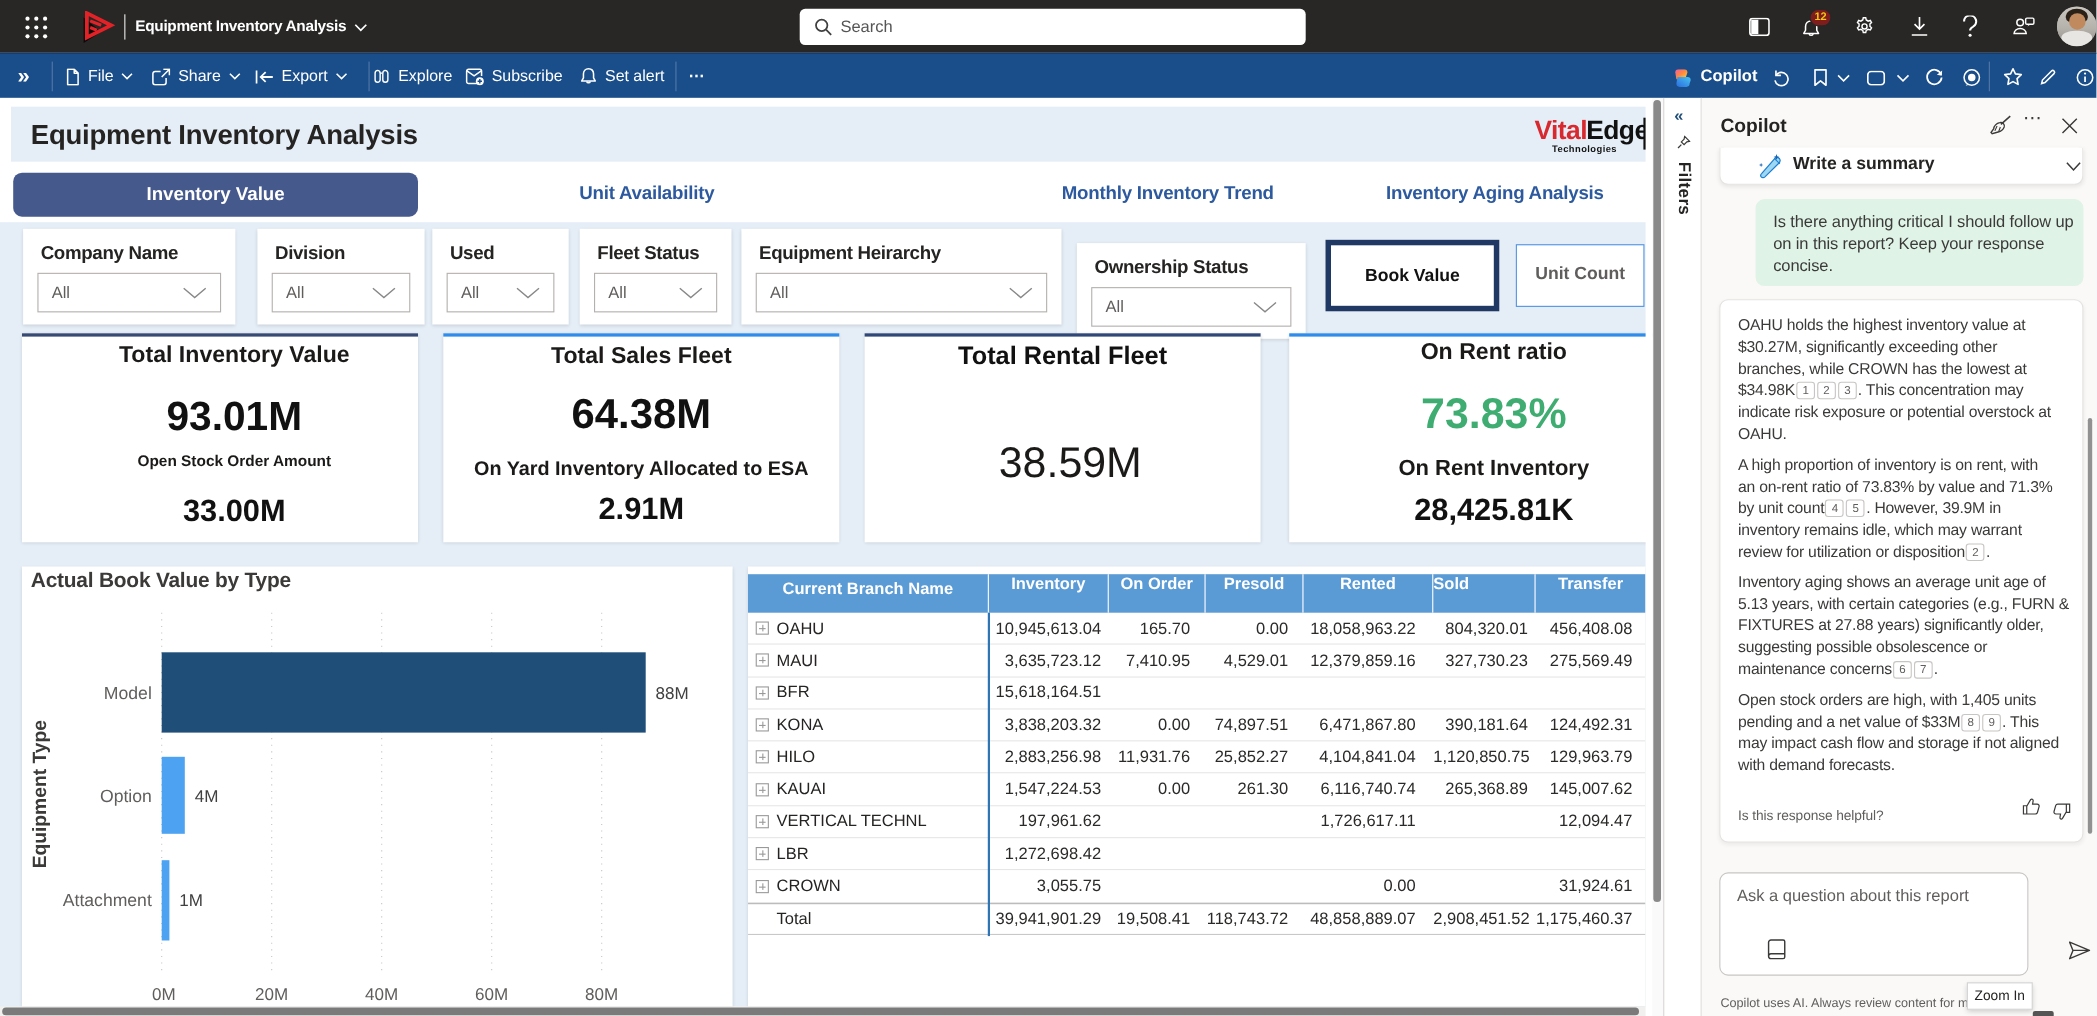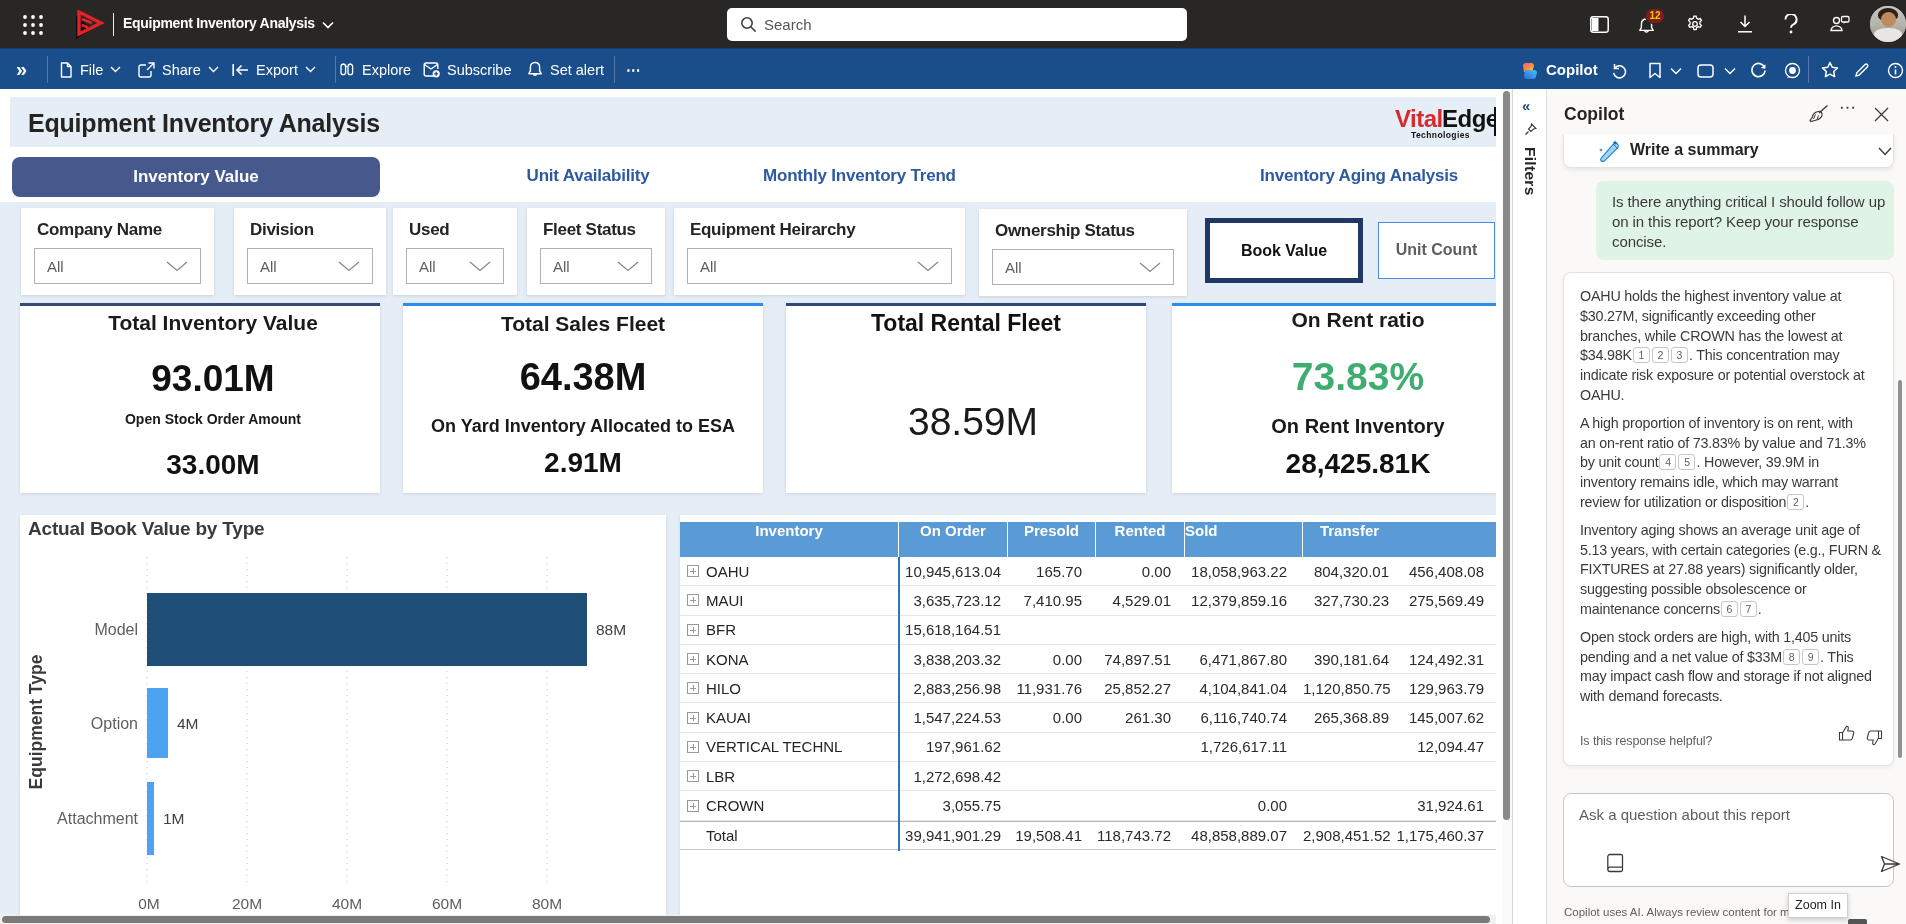--- a/index.html
+++ b/index.html
@@ -236,21 +236,21 @@
 
   <div class="abs" style="left:1395px;top:16px;width:105px;height:40px">
     <span style="position:absolute;left:0;top:0;font-size:24px;font-weight:700;color:#d8292f;letter-spacing:-.5px">Vital</span>
       <span style="position:absolute;left:47px;top:0;font-size:24px;font-weight:700;color:#111;letter-spacing:-.5px">Edge</span>
     <span style="position:absolute;left:16px;top:25px;font-size:8.5px;font-weight:700;color:#111;letter-spacing:.4px">Technologies</span>
     <div style="position:absolute;left:99px;top:2px;width:2.5px;height:29px;background:#111"></div>
   </div>
 
   <div class="abs" style="left:12px;top:68px;width:368px;height:40px;background:#45598d;border-radius:8px;color:#fff;font-size:17px;font-weight:700;text-align:center;line-height:40px">Inventory Value</div>
   <div class="tabtxt" style="left:0;top:77px;width:786px;text-align:center;padding-left:390px">Unit Availability</div>
-  <div class="tabtxt" style="left:763px;top:77px;width:372px;text-align:left">Monthly Inventory Trend</div>
+  <div class="tabtxt" style="left:786px;top:77px;width:372px;text-align:right">Monthly Inventory Trend</div>
   <div class="tabtxt" style="left:1173px;top:77px;width:372px;text-align:center">Inventory Aging Analysis</div>
 
   <div class="card" style="left:21px;top:119px;width:193px;height:87px">
     <div class="slicer-label">Company Name</div>
     <div class="slicer-dd">
         <span>All</span>
         <svg width="22" height="11" viewBox="0 0 22 11">
           <path d="M1 1 L11 9.5 L21 1" fill="none" stroke="#888" stroke-width="1.3"></path>
         </svg>
       </div>
@@ -284,21 +284,21 @@
   </div>
   <div class="card" style="left:674px;top:119px;width:291px;height:87px">
     <div class="slicer-label">Equipment Heirarchy</div>
     <div class="slicer-dd">
         <span>All</span>
         <svg width="22" height="11" viewBox="0 0 22 11">
           <path d="M1 1 L11 9.5 L21 1" fill="none" stroke="#888" stroke-width="1.3"></path>
         </svg>
       </div>
   </div>
-  <div class="card" style="left:979px;top:120px;width:208px;height:87px">
+  <div class="card" style="left:979px;top:132px;width:208px;height:87px">
     <div class="slicer-label">Ownership Status</div>
     <div class="slicer-dd">
         <span>All</span>
         <svg width="22" height="11" viewBox="0 0 22 11">
           <path d="M1 1 L11 9.5 L21 1" fill="none" stroke="#888" stroke-width="1.3"></path>
         </svg>
       </div>
   </div>
 
   <div class="abs" style="left:1205px;top:129px;width:158px;height:65px;background:#fff;border:5px solid #1f3864;color:#111;font-size:16px;font-weight:700;text-align:center;line-height:55px">Book Value</div>
@@ -355,20 +355,21 @@
         <text x="327" y="394">40M</text>
         <text x="427" y="394">60M</text>
         <text x="527" y="394">80M</text>
       </g>
       <text x="22" y="207" font-family="Liberation Sans" font-size="17.5" font-weight="bold" fill="#3b3a39" text-anchor="middle" transform="rotate(-90 22 207)">Equipment Type</text>
     </svg>
   </div>
   <div class="card" style="left:680px;top:426px;width:816px;height:400px;overflow:hidden">
     <div id="tbl" class="abs" style="left:0;top:7px;width:816px">
       <div class="trow thead">
+        <div style="text-align:center;font-weight:700">Current Branch Name</div>
           <div style="text-align:center;font-weight:700;padding:0">Inventory</div>
           <div style="text-align:center;font-weight:700;padding:0">On Order</div>
           <div style="text-align:center;font-weight:700;padding:0">Presold</div>
           <div style="text-align:center;font-weight:700;padding:0">Rented</div>
           <div style="text-align:left;font-weight:700;padding:0">Sold</div>
           <div style="text-align:center;font-weight:700;padding:0">Transfer</div>
       </div>
       <div class="trow">
           <div class="bn"><span class="plus"></span>OAHU</div>
           <div>10,945,613.04</div>
@@ -514,21 +515,21 @@
     <div class="pl" style="margin-top:8px">Open stock orders are high, with 1,405 units<br>pending and a net value of $33M<span class="cite">8</span><span class="cite">9</span>. This<br>may impact cash flow and storage if not aligned<br>with demand forecasts.</div>
     <div class="abs" style="left:16px;top:458px;font-size:12.5px;color:#605e5c">Is this response helpful?</div>
     <svg class="abs" style="left:274px;top:452px" width="17" height="17" viewBox="0 0 17 17">
         <path d="M1.5 7.5 h3 V15 h-3 Z M4.5 8 L8 2 C9 0.8 10.5 1.6 10.3 3 L9.8 6 H14 a1.8 1.8 0 0 1 1.7 2.3 L14.2 13.6 A2 2 0 0 1 12.3 15 H4.5" fill="none" stroke="#3b3a39" stroke-width="1.1"></path>
       </svg>
     <svg class="abs" style="left:302px;top:456px;transform:rotate(180deg)" width="17" height="17" viewBox="0 0 17 17">
         <path d="M1.5 7.5 h3 V15 h-3 Z M4.5 8 L8 2 C9 0.8 10.5 1.6 10.3 3 L9.8 6 H14 a1.8 1.8 0 0 1 1.7 2.3 L14.2 13.6 A2 2 0 0 1 12.3 15 H4.5" fill="none" stroke="#3b3a39" stroke-width="1.1"></path>
       </svg>
   </div>
 
-  <div class="cpcard" style="left:16px;top:704px;width:331px;height:94px;border:1px solid #c8c6c4">
+  <div class="cpcard" style="left:16px;top:704px;width:281px;height:94px;border:1px solid #c8c6c4">
     <div class="abs" style="left:15px;top:12px;font-size:15px;color:#605e5c">Ask a question about this report</div>
     <svg class="abs" style="left:42px;top:59px" width="20" height="22" viewBox="0 0 20 22">
         <path d="M4 1.5 h11 a1.5 1.5 0 0 1 1.5 1.5 v14 a1.5 1.5 0 0 1 -1.5 1.5 h-11 a2.2 2.2 0 0 1 0 -4.4 h12.5 M4 1.5 a2.2 2.2 0 0 0 -2.2 2.2 v12.6" fill="none" stroke="#3b3a39" stroke-width="1.3"></path>
       </svg>
     <svg class="abs" style="left:316px;top:61px" width="21" height="18" viewBox="0 0 21 18">
         <path d="M1.5 1.5 L19.5 9 L1.5 16.5 L4.5 9 Z M4.5 9 H19" fill="none" stroke="#3b3a39" stroke-width="1.3" stroke-linejoin="round"></path>
       </svg>
   </div>
   <div class="abs" style="left:17px;top:817px;font-size:11.5px;color:#605e5c;white-space:nowrap;overflow:hidden;width:266px">Copilot uses AI. Always review content for mistakes</div>
 

